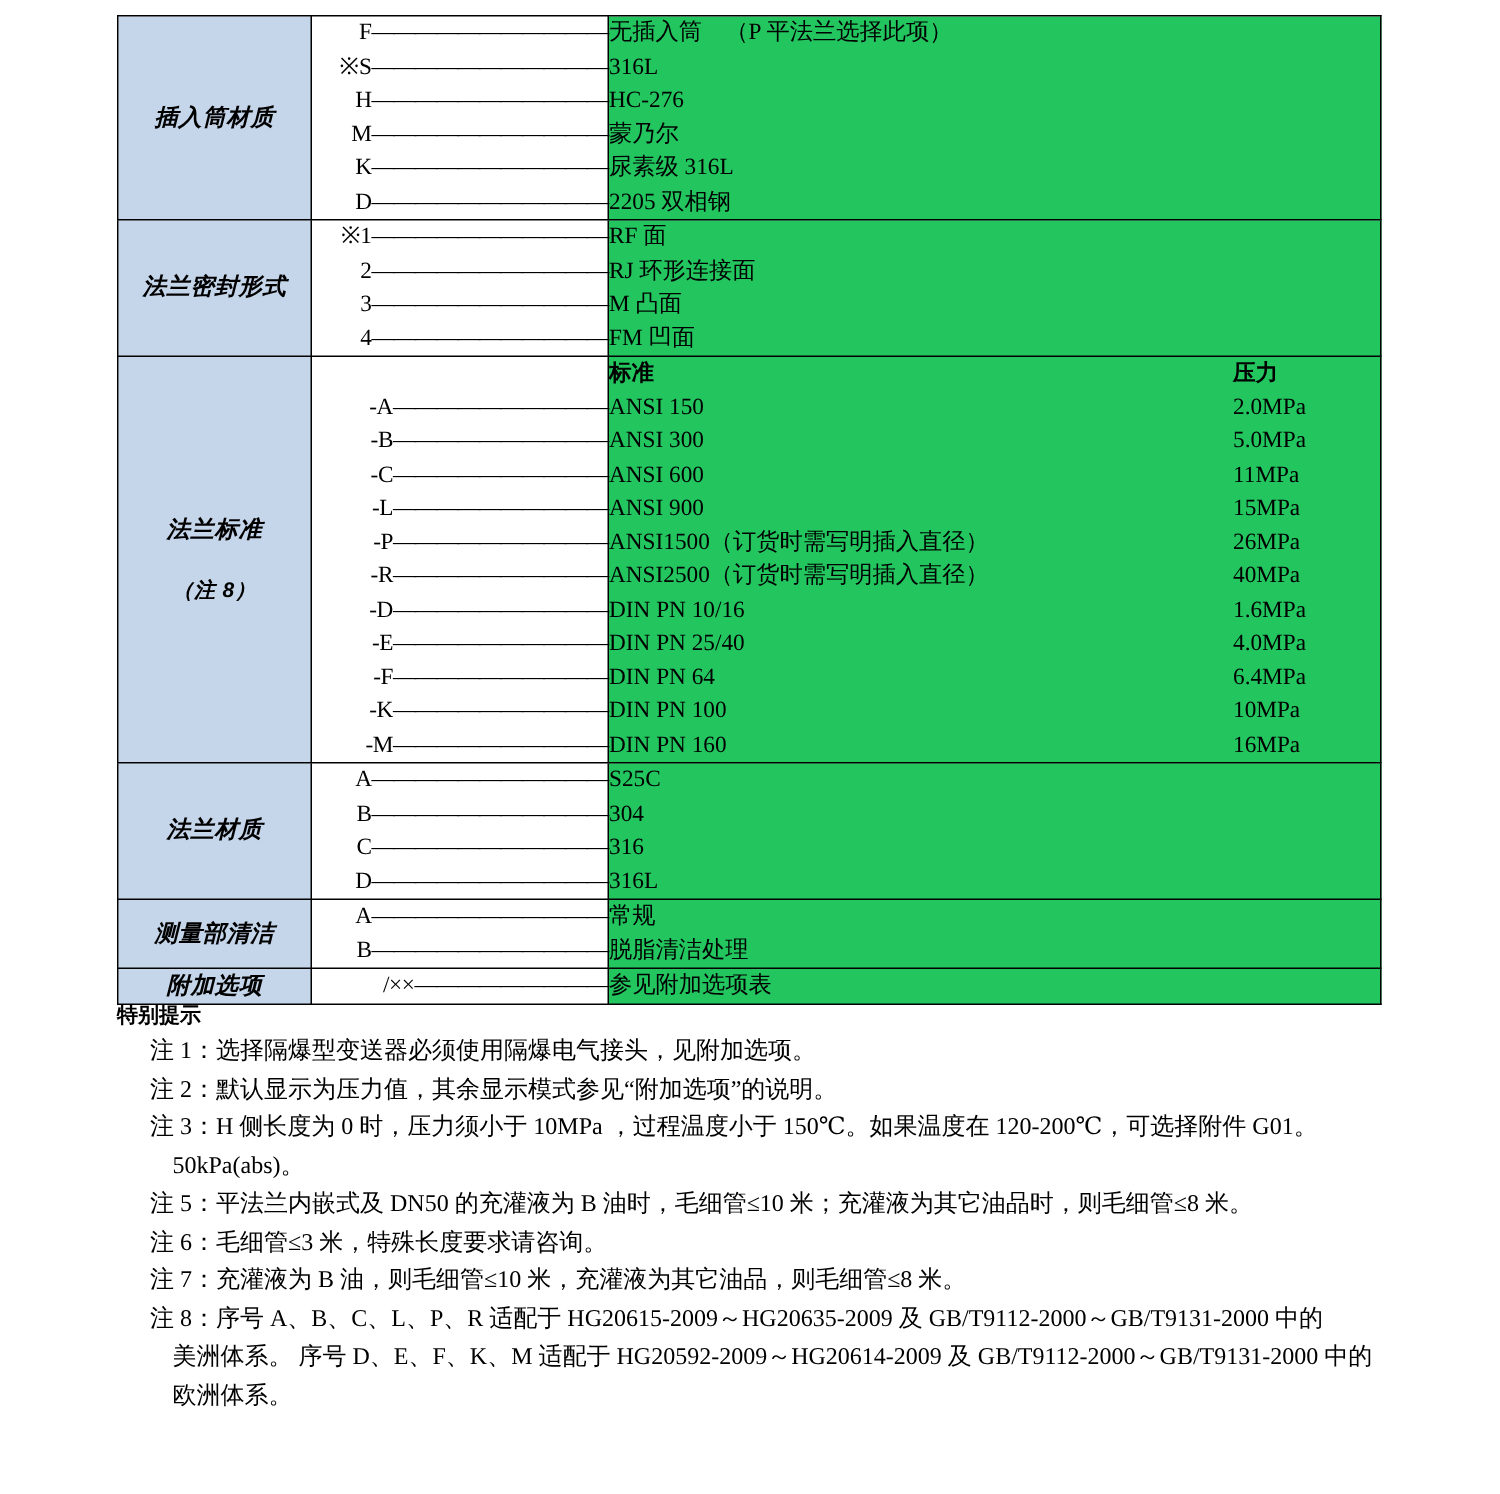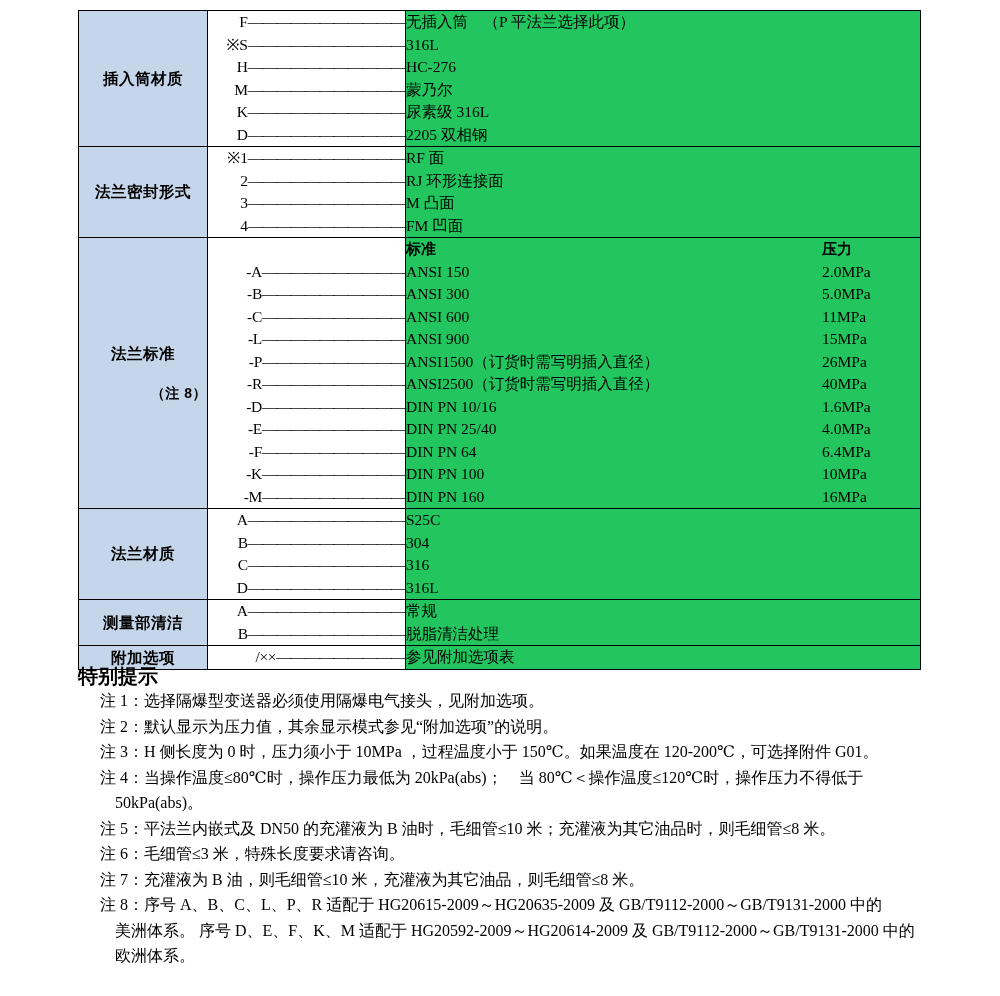--- a/index.html
+++ b/index.html
@@ -39,27 +39,27 @@
 
   .label-cell {
     background: #c6d6ea;
     text-align: center;
     font-family: "Liberation Sans", "DejaVu Sans", sans-serif;
     font-weight: bold;
     font-size: 15.5px;
     letter-spacing: 0.5px;
     line-height: 1.5;
     padding: 4px 2px;
+    font-style: italic;
   }
   .label-cell .sub {
     display: block;
     font-size: 14px;
     font-weight: bold;
     margin-top: 18px;
-    text-align: right;
   }
 
   .code-cell {
     background: #ffffff;
     padding: 4px 8px 4px 0;
   }
   .desc-cell {
     background: #22c55e;
     padding: 4px 0 4px 6px;
   }
@@ -107,21 +107,21 @@
     left: 78px;
     top: 664px;
     width: 880px;
     font-family: "Liberation Serif", "DejaVu Serif", serif;
     font-size: 16px;
     line-height: 25.5px;
   }
   .notes-title {
     font-family: "Liberation Sans", "DejaVu Sans", sans-serif;
     font-weight: bold;
-    font-size: 20px;
+    font-size: 14px;
     line-height: 24px;
     margin-left: 0px;
   }
   .note-row {
     margin-left: 22px;
     white-space: nowrap;
   }
   .note-cont {
     margin-left: 37px;
     white-space: nowrap;
@@ -241,21 +241,20 @@
         </tr>
       </tbody>
   </table>
 
   <div class="notes">
     <div class="notes-title">特别提示</div>
     <div id="notes-list">
         <div class="note-row">注 1：选择隔爆型变送器必须使用隔爆电气接头，见附加选项。</div>
         <div class="note-row">注 2：默认显示为压力值，其余显示模式参见“附加选项”的说明。</div>
         <div class="note-row">注 3：H 侧长度为 0 时，压力须小于 10MPa  ，过程温度小于 150℃。如果温度在 120-200℃，可选择附件 G01。</div>
-        <div class="note-row">注 4：当操作温度≤80℃时，操作压力最低为 20kPa(abs)；　当 80℃＜操作温度≤120℃时，操作压力不得低于</div>
         <div class="note-cont">50kPa(abs)。</div>
         <div class="note-row">注 5：平法兰内嵌式及 DN50 的充灌液为 B 油时，毛细管≤10 米；充灌液为其它油品时，则毛细管≤8 米。</div>
         <div class="note-row">注 6：毛细管≤3 米，特殊长度要求请咨询。</div>
         <div class="note-row">注 7：充灌液为 B 油，则毛细管≤10 米，充灌液为其它油品，则毛细管≤8 米。</div>
         <div class="note-row">注 8：序号 A、B、C、L、P、R 适配于 HG20615-2009～HG20635-2009 及 GB/T9112-2000～GB/T9131-2000 中的</div>
         <div class="note-cont">美洲体系。 序号 D、E、F、K、M 适配于 HG20592-2009～HG20614-2009 及 GB/T9112-2000～GB/T9131-2000 中的</div>
         <div class="note-cont">欧洲体系。</div>
       </div>
   </div>
 

